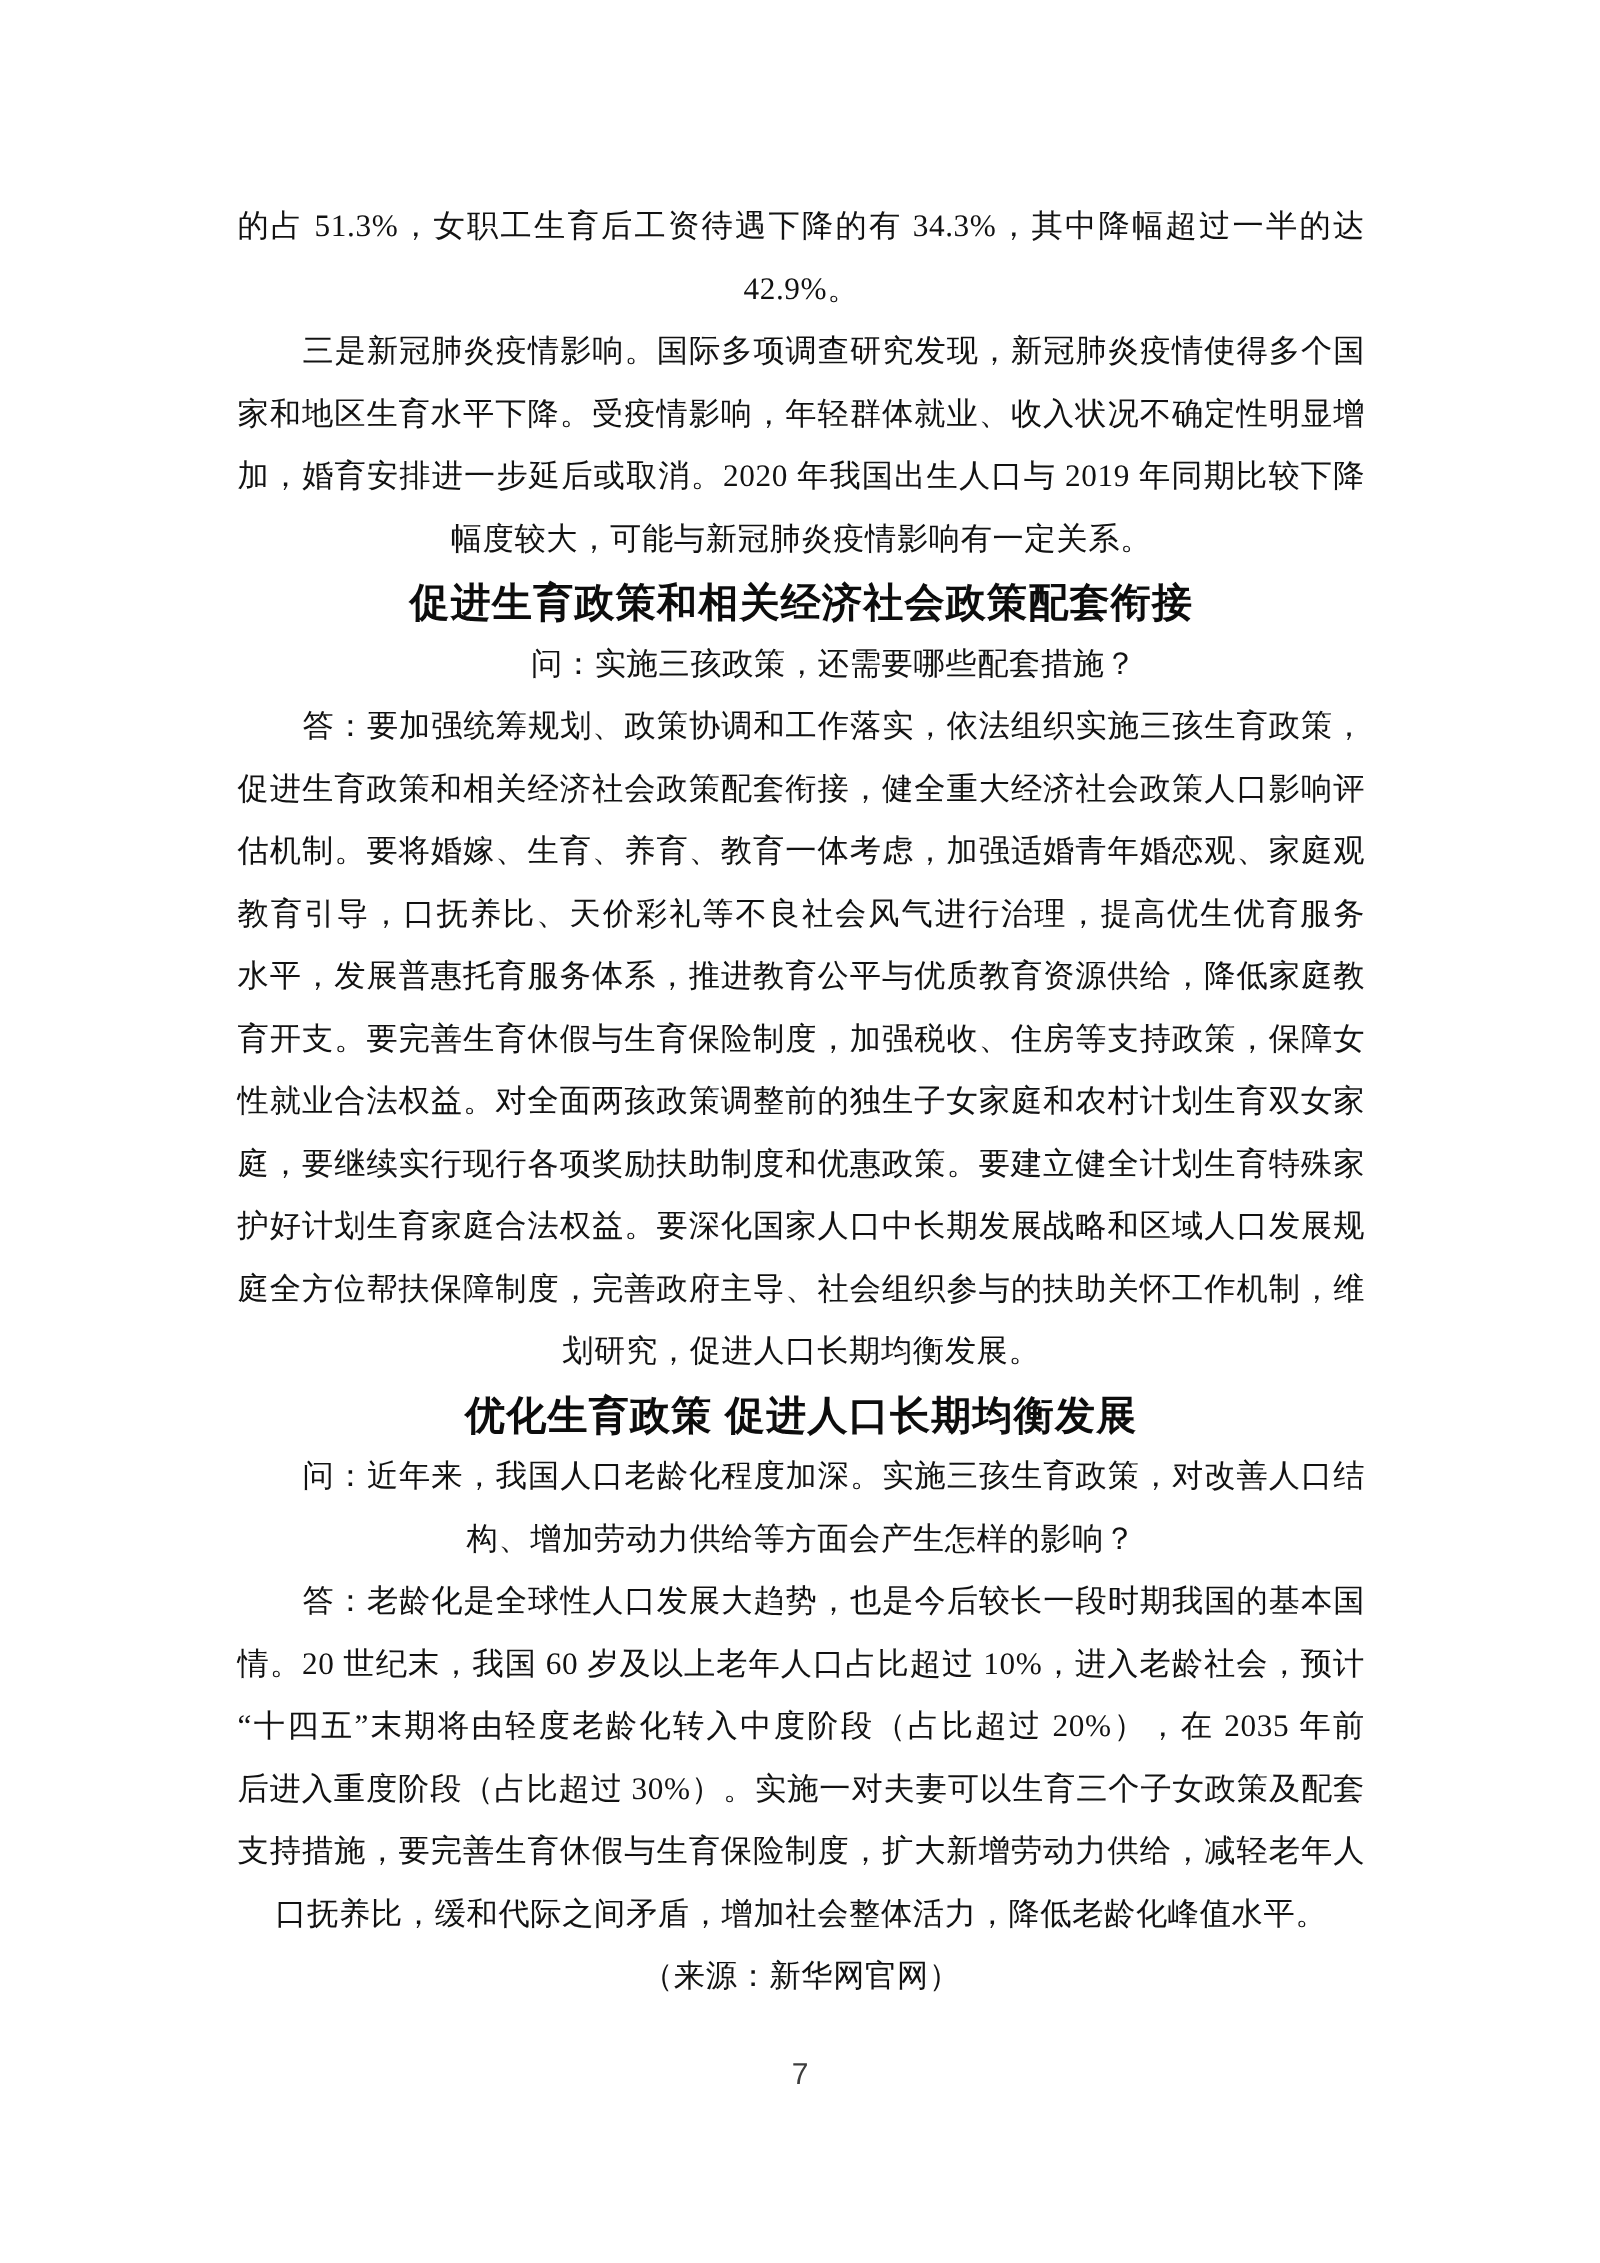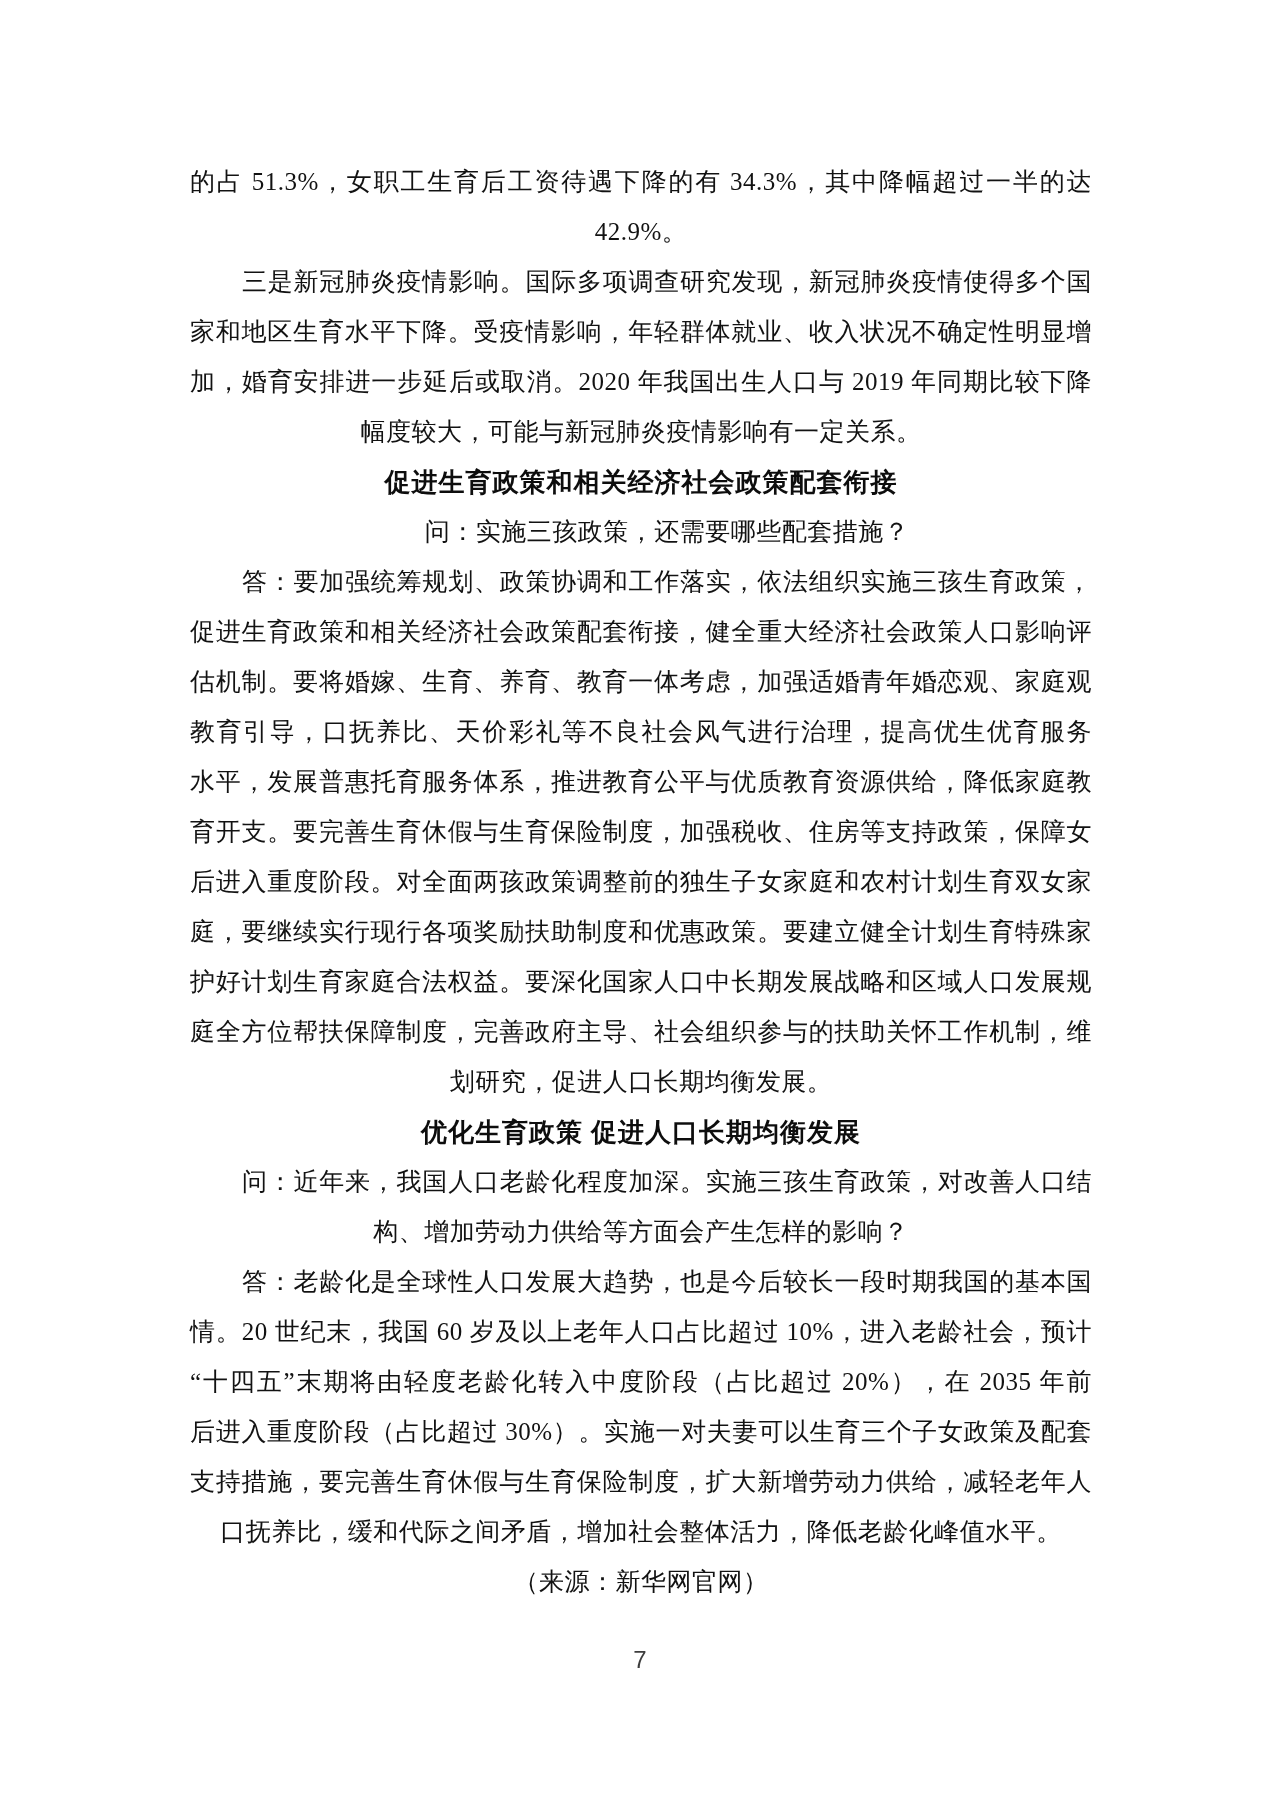--- a/index.html
+++ b/index.html
@@ -35,21 +35,21 @@
     text-align: justify;
     text-align-last: justify;
   }
   .line.indent {
     text-indent: 52px;
   }
   .line.heading {
     text-align: center;
     text-align-last: center;
     font-weight: 700;
-    font-size: 26px;
+    font-size: 32px;
     letter-spacing: 1px;
     font-family: "Liberation Sans", "DejaVu Sans", sans-serif;
     color: #0d0d0d;
   }
   .footer {
     position: absolute;
     top: 1642px;
     left: 0;
     width: 100%;
     text-align: center;
@@ -71,21 +71,21 @@
       <div class="line fill">加，婚育安排进一步延后或取消。2020 年我国出生人口与 2019 年同期比较下降</div>
       <div class="line">幅度较大，可能与新冠肺炎疫情影响有一定关系。</div>
       <div class="line heading">促进生育政策和相关经济社会政策配套衔接</div>
       <div class="line indent">问：实施三孩政策，还需要哪些配套措施？</div>
       <div class="line indent fill">答：要加强统筹规划、政策协调和工作落实，依法组织实施三孩生育政策，</div>
       <div class="line fill">促进生育政策和相关经济社会政策配套衔接，健全重大经济社会政策人口影响评</div>
       <div class="line fill">估机制。要将婚嫁、生育、养育、教育一体考虑，加强适婚青年婚恋观、家庭观</div>
       <div class="line fill">教育引导，口抚养比、天价彩礼等不良社会风气进行治理，提高优生优育服务</div>
       <div class="line fill">水平，发展普惠托育服务体系，推进教育公平与优质教育资源供给，降低家庭教</div>
       <div class="line fill">育开支。要完善生育休假与生育保险制度，加强税收、住房等支持政策，保障女</div>
-      <div class="line fill">后进入重度阶段。对全面两孩政策调整前的独生子女家庭和农村计划生育双女家</div>
+      <div class="line fill">性就业合法权益。对全面两孩政策调整前的独生子女家庭和农村计划生育双女家</div>
       <div class="line fill">庭，要继续实行现行各项奖励扶助制度和优惠政策。要建立健全计划生育特殊家</div>
       <div class="line fill">护好计划生育家庭合法权益。要深化国家人口中长期发展战略和区域人口发展规</div>
       <div class="line fill">庭全方位帮扶保障制度，完善政府主导、社会组织参与的扶助关怀工作机制，维</div>
       <div class="line">划研究，促进人口长期均衡发展。</div>
       <div class="line heading">优化生育政策 促进人口长期均衡发展</div>
       <div class="line indent fill">问：近年来，我国人口老龄化程度加深。实施三孩生育政策，对改善人口结</div>
       <div class="line">构、增加劳动力供给等方面会产生怎样的影响？</div>
       <div class="line indent fill">答：老龄化是全球性人口发展大趋势，也是今后较长一段时期我国的基本国</div>
       <div class="line fill">情。20 世纪末，我国 60 岁及以上老年人口占比超过 10%，进入老龄社会，预计</div>
       <div class="line fill">“十四五”末期将由轻度老龄化转入中度阶段（占比超过 20%），在 2035 年前</div>

